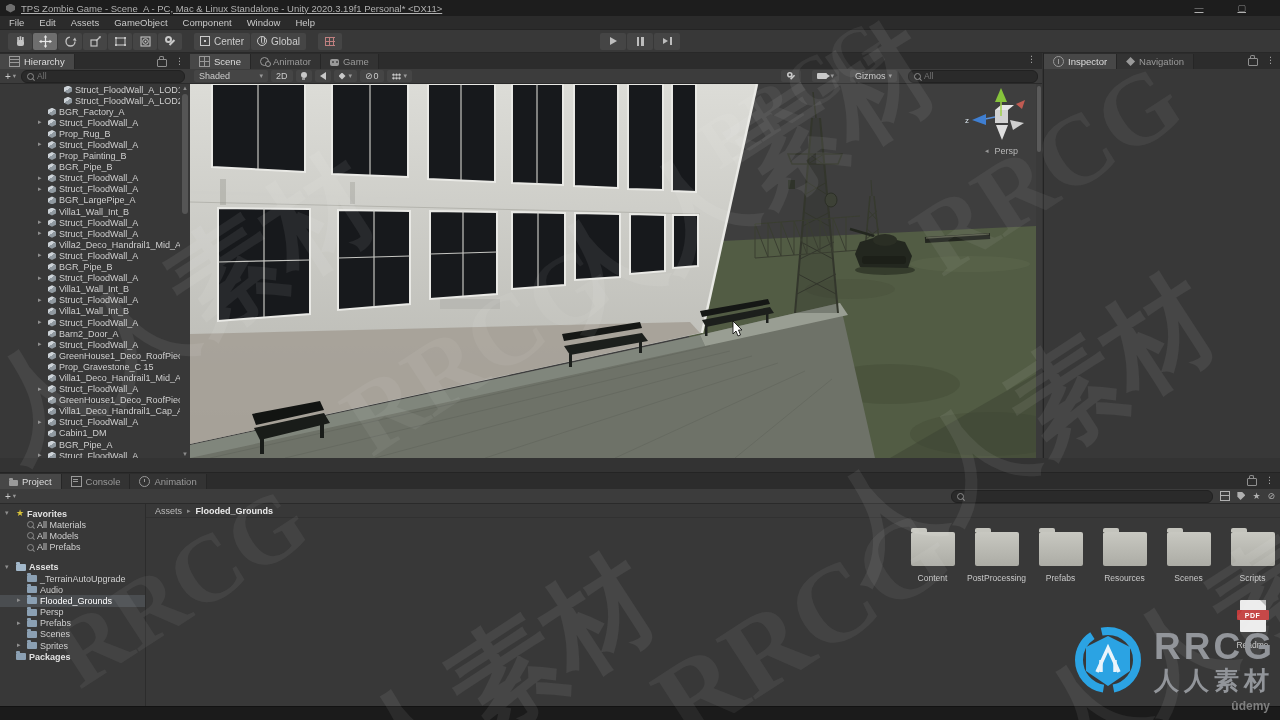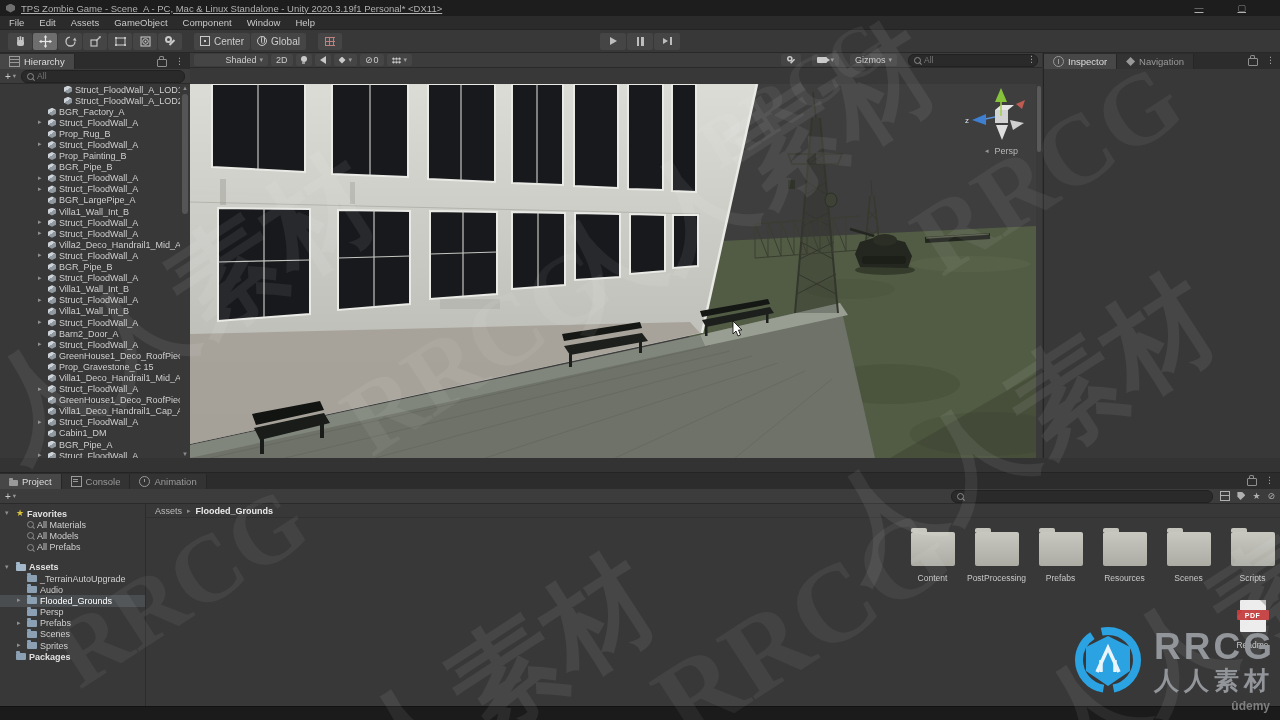--- a/index.html
+++ b/index.html
@@ -466,25 +466,39 @@
   </div>
       </div>
     <div class="h-scroll">
       <span class="sc-up">▲</span>
       <i class="handle"></i>
       <span class="sc-dn">▼</span>
     </div>
   </div>
 
   <div class="panel scenepanel">
+    <div class="ptabbar">
+        <div class="tab active icon-scene">
+    <span class="tab-icon"></span>
+    <span>Scene</span>
+  </div>
+        <div class="tab icon-animator">
+    <span class="tab-icon"></span>
+    <span>Animator</span>
+  </div>
+        <div class="tab icon-game">
+    <span class="tab-icon"></span>
+    <span>Game</span>
+  </div>
+      </div>
     <div class="tab-right" style="position:absolute;right:0;top:2px;">
       <span class="kebab">⋮</span>
     </div>
     <div class="scene-toolbar">
-      <div class="sbtn" style="width:64px;justify-content:flex-end;">
+      <div class="sbtn" style="width:64px;justify-content:space-between;">
         <span>Shaded</span>
           <span class="dd">▾</span>
       </div>
       <div class="sbtn">
           <span>2D</span>
         </div>
       <div class="sbtn">
           <span class="bulb"></span>
         </div>
       <div class="sbtn">

